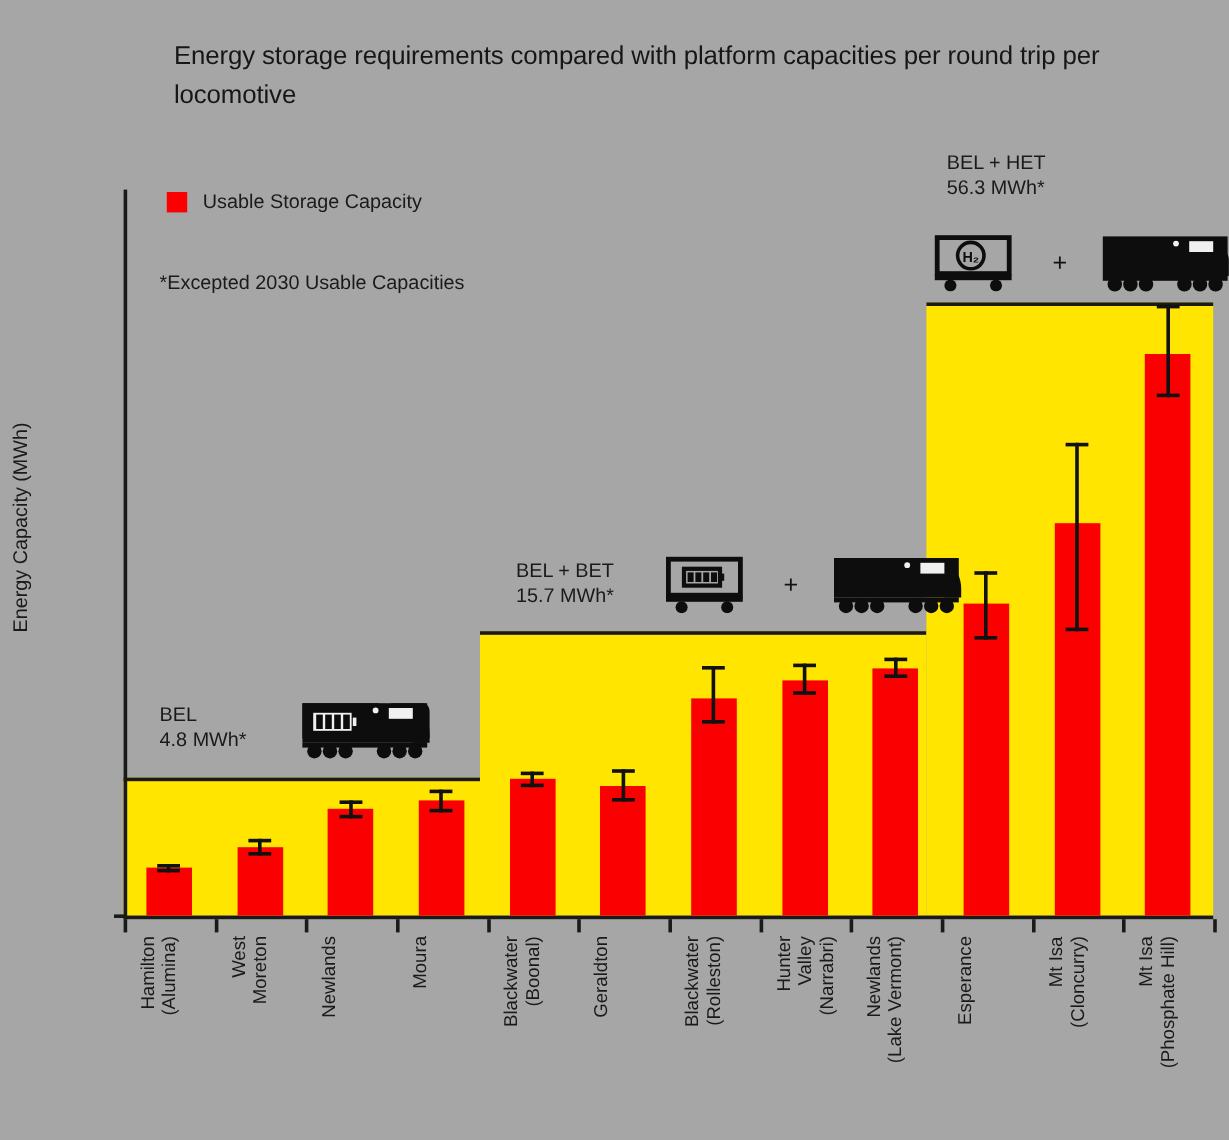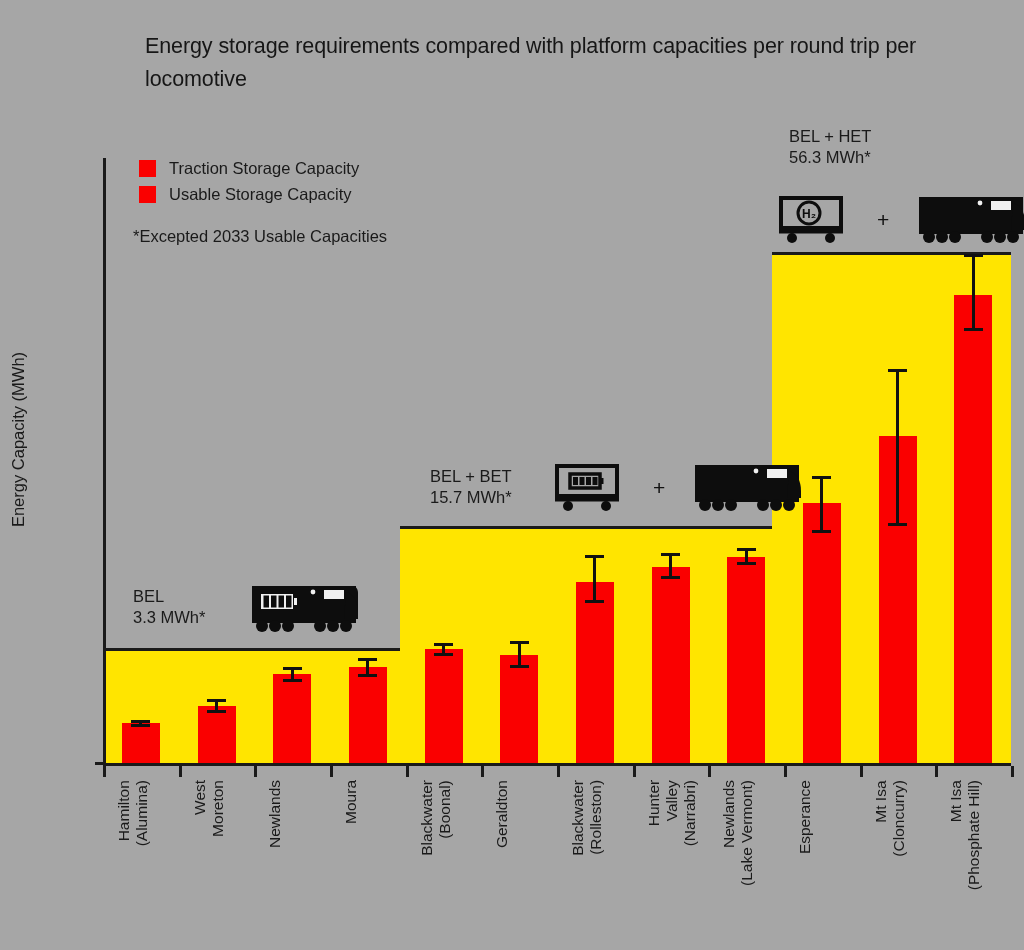--- a/index.html
+++ b/index.html
@@ -144,32 +144,28 @@
   <div id="y-axis"></div>
   <div id="x-axis"></div>
 
   <div id="y-axis-title">Energy Capacity (MWh)</div>
 
   <div class="y-tick-mark" style="top:763px;"></div>
 
   <div id="legend">
     <div class="legend-row">
       <span class="legend-swatch"></span>
-      <span class="legend-text">Traction Storage Capacity</span>
-    </div>
-    <div class="legend-row">
-      <span class="legend-swatch"></span>
       <span class="legend-text">Usable Storage Capacity</span>
     </div>
   </div>
-  <div id="legend-note">*Excepted 2033 Usable Capacities</div>
+  <div id="legend-note">*Excepted 2030 Usable Capacities</div>
 
   <div class="annot" style="left:133px;top:586px;">
     <div class="annot-text"><span>BEL</span>
-<span>3.3 MWh*</span></div>
+<span>4.8 MWh*</span></div>
   </div>
   <div class="annot-icons" style="position:absolute;left:250px;top:582px;">
     <span>
       <svg width="110" height="52" viewBox="0 0 110 52">
         <path fill="#0d0d0d" d="M2 4 h64 v10 h10 V4 h26 c4 0 6 3 6 7 v22 h-106 z"></path>
         <rect x="2" y="4" width="104" height="33" fill="#0d0d0d"></rect>
         <path fill="#0d0d0d" d="M96 10 c8 2 12 10 12 20 v7 h-14 z"></path>
         <rect x="10" y="11" width="34" height="17" fill="#f0f0f0" stroke="#0d0d0d" stroke-width="2"></rect>
         <rect x="13.5" y="13.5" width="5.5" height="12" fill="#0d0d0d"></rect>
         <rect x="21" y="13.5" width="5.5" height="12" fill="#0d0d0d"></rect>

